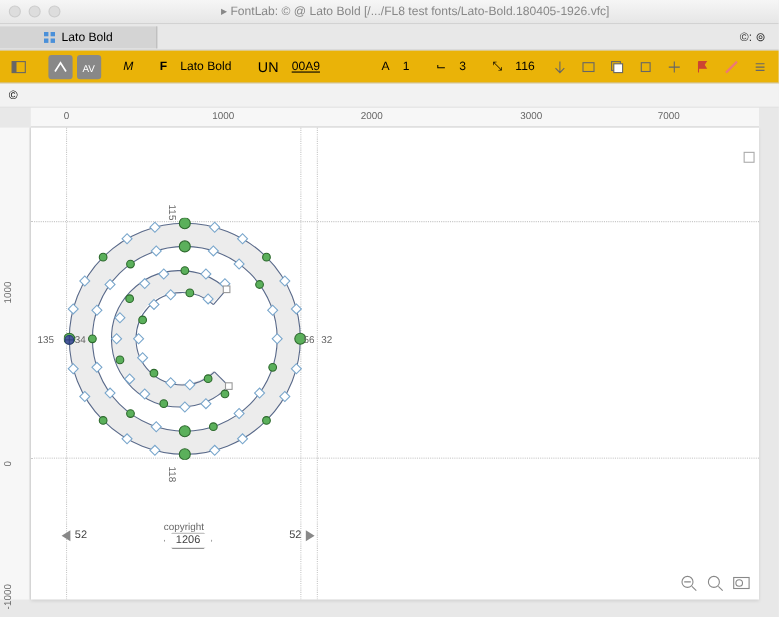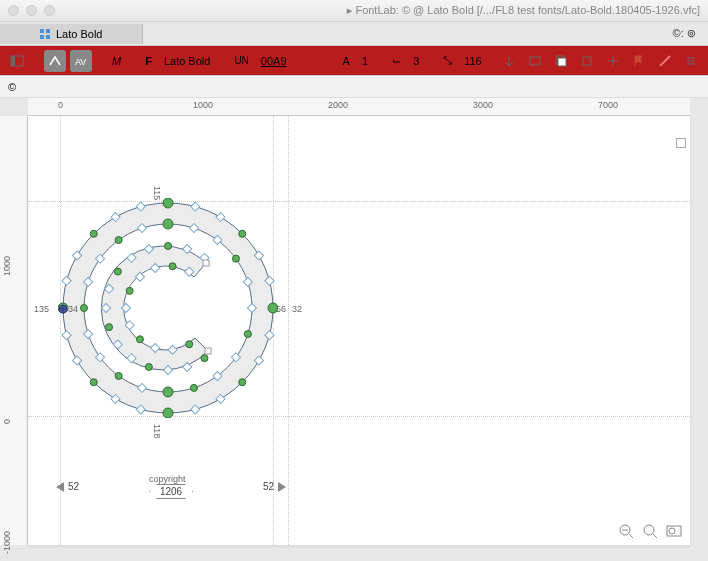--- a/index.html
+++ b/index.html
@@ -1,28 +1,28 @@
 <!DOCTYPE html>
 <html><head>
 <meta charset="utf-8">
 <style>
   * { box-sizing: border-box; margin: 0; padding: 0; }
   body { font-family: -apple-system, Helvetica, Arial, sans-serif; font-size: 11px; background: #ececec; width: 708px; height: 561px; overflow: hidden; position: relative; }
   
   .titlebar { height: 22px; background: linear-gradient(#f6f6f6,#e6e6e6); border-bottom: 1px solid #d0d0d0; display: flex; align-items: center; padding: 0 8px; color: #888; }
   .traffic { display: flex; gap: 7px; }
   .tlight { width: 11px; height: 11px; border-radius: 50%; background: #ddd; border: 1px solid #ccc; }
-  .titlebar-text { flex: 1; text-align: right; font-size: 11px; }
+  .titlebar-text { flex: 1; text-align: center; font-size: 11px; }
   
   .tabbar { height: 24px; background: #e8e8e8; display: flex; align-items: center; border-bottom: 1px solid #ccc; }
   .tab { background: #d4d4d4; padding: 4px 40px; display: flex; align-items: center; gap: 6px; font-size: 11px; border-right: 1px solid #bbb; }
   .tab-icon { width: 10px; height: 10px; display: inline-block; }
   .tabbar-right { margin-left: auto; padding-right: 12px; font-size: 11px; color: #333; }
   
-  .toolbar { height: 30px; background: #b91c1c; border-bottom: 1px solid #ccc; display: flex; align-items: center; padding: 0 6px; gap: 4px; }
+  .toolbar { height: 30px; background: #eab308; border-bottom: 1px solid #ccc; display: flex; align-items: center; padding: 0 6px; gap: 4px; }
   .tbtn { width: 22px; height: 22px; display: flex; align-items: center; justify-content: center; border-radius: 3px; }
   .tbtn.active { background: #888; color: #fff; }
   .tbtn svg { width: 14px; height: 14px; }
   .toolbar-text { font-size: 11px; padding: 0 4px; }
   .toolbar-sep { width: 8px; }
   .toolbar-right { margin-left: auto; display: flex; gap: 4px; align-items: center; }
   .underl { text-decoration: underline; }
   
   .subbar { height: 22px; background: #f2f2f2; border-bottom: 1px solid #ddd; display: flex; align-items: center; padding: 0 8px; font-size: 11px; }
   
@@ -102,21 +102,21 @@
     <svg viewBox="0 0 14 14">
         <text x="1" y="11" font-size="9" fill="#fff">AV</text>
       </svg>
   </div>
   <div class="toolbar-sep"></div>
   <span class="toolbar-text" style="font-style:italic">M</span>
   <div class="toolbar-sep"></div>
   <span class="toolbar-text" style="font-weight:bold">F</span>
   <span class="toolbar-text">Lato Bold</span>
   <div class="toolbar-sep"></div>
-  <span class="toolbar-text" style="font-size:10px">UN</span>
+  <span class="toolbar-text" style="font-size:13px">UN</span>
   <span class="toolbar-text underl">00A9</span>
   <div style="width:40px"></div>
   <span class="toolbar-text">A</span>
   <span class="toolbar-text">1</span>
   <div class="toolbar-sep"></div>
   <span class="toolbar-text">⌙</span>
   <span class="toolbar-text">3</span>
   <div class="toolbar-sep"></div>
   <span class="toolbar-text">⤡</span>
   <span class="toolbar-text">116</span>

